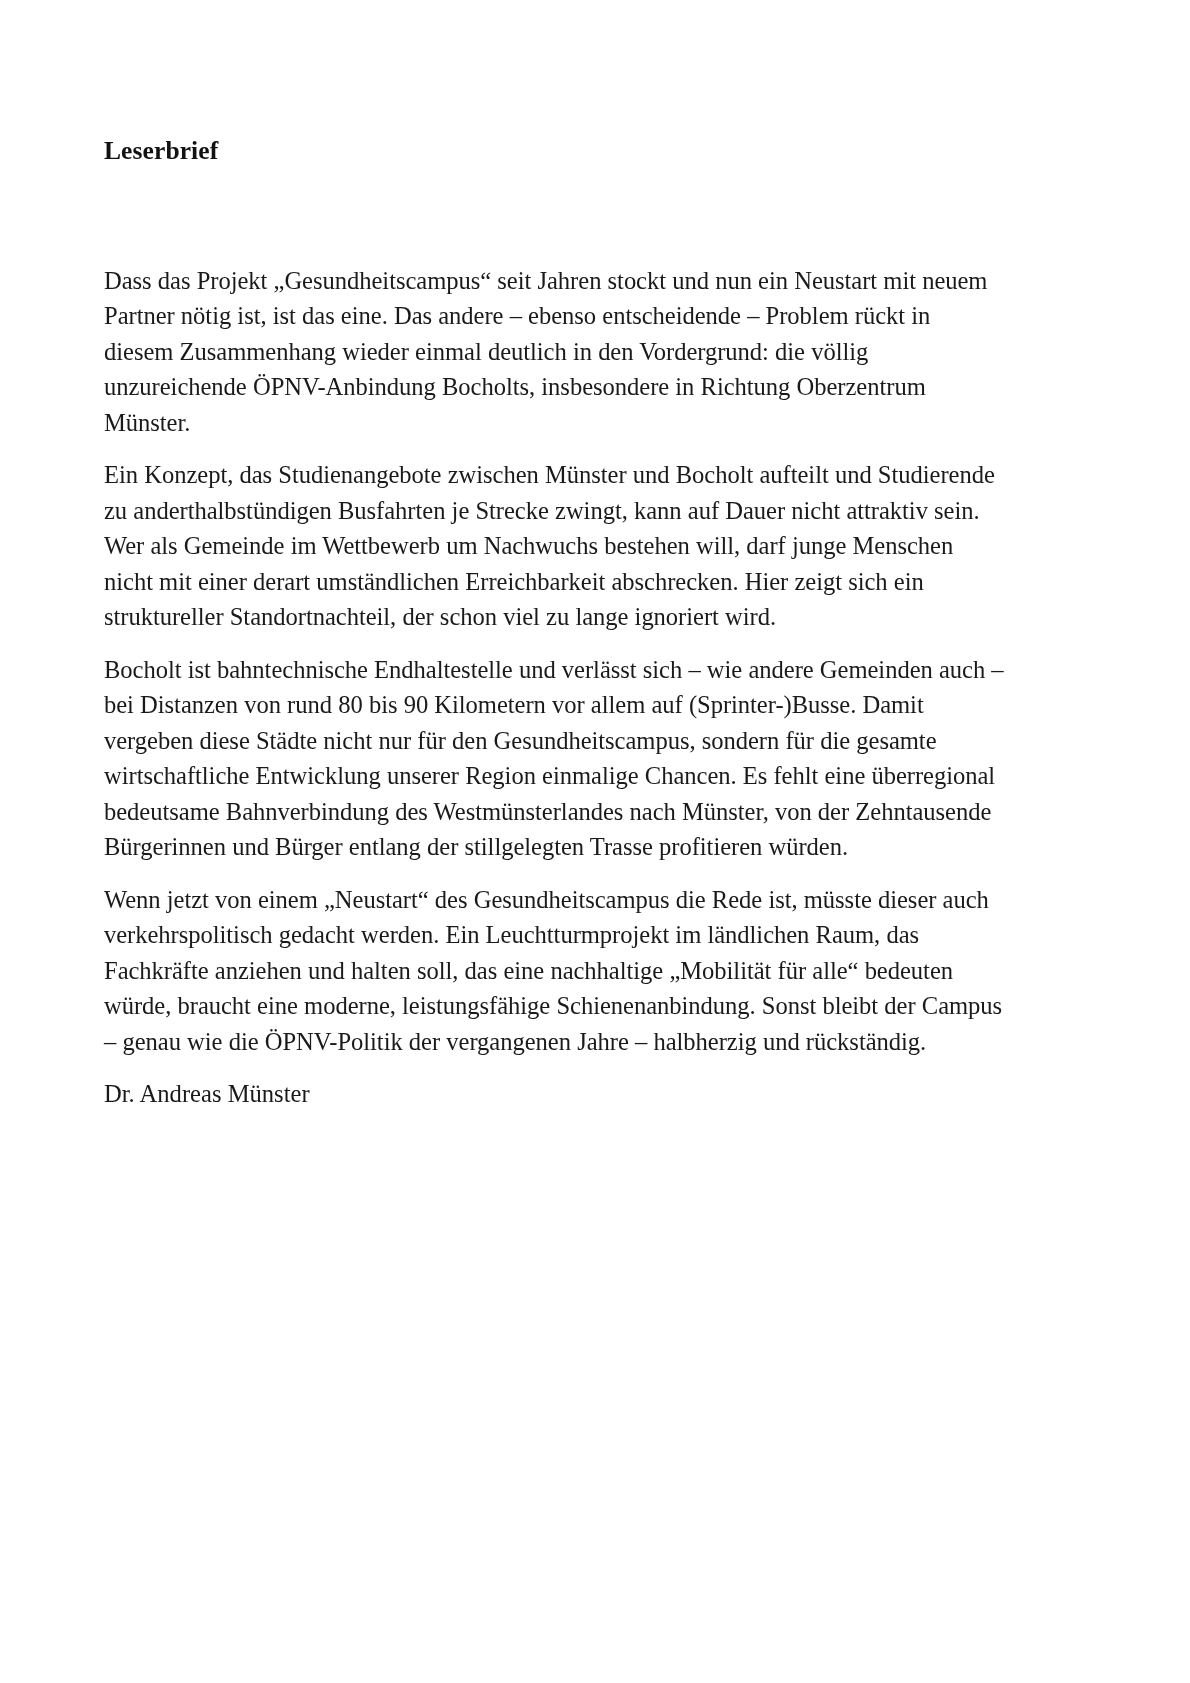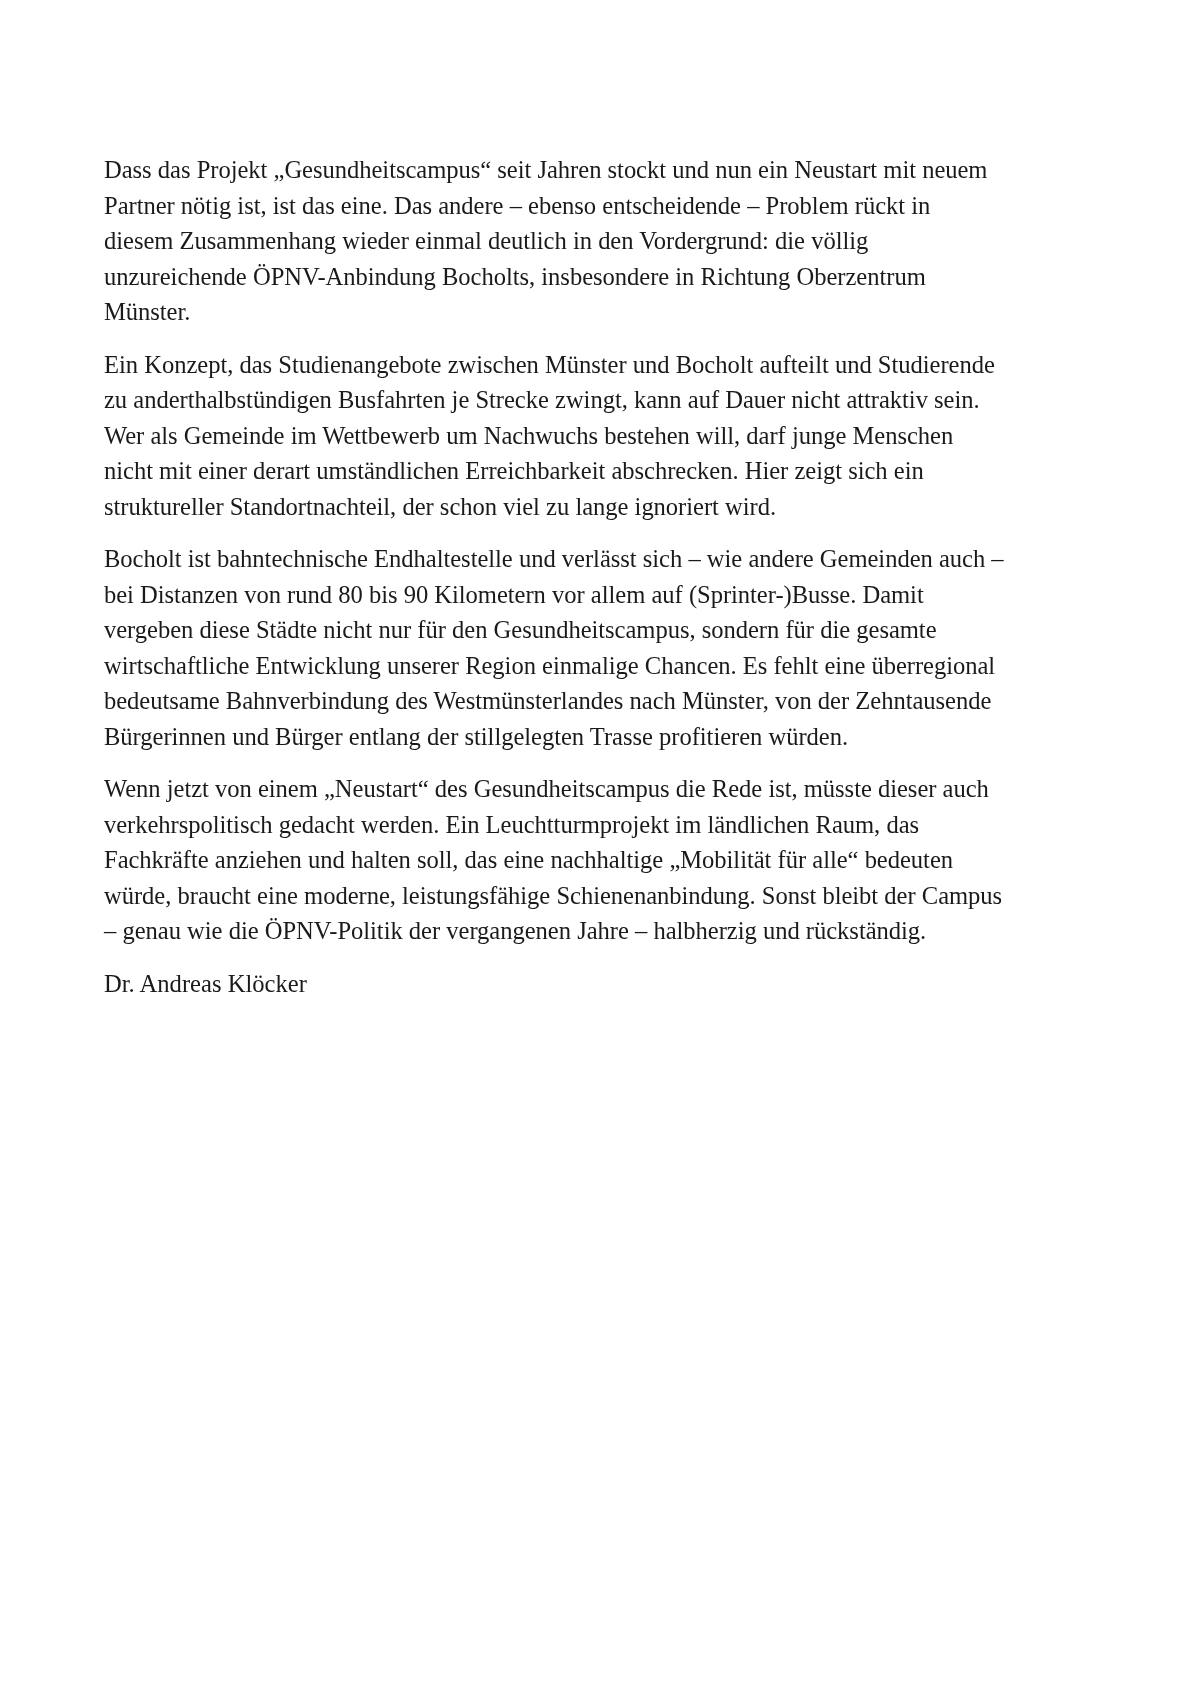--- a/index.html
+++ b/index.html
@@ -56,25 +56,26 @@
     color: #1a1a1a;
     margin: 0;
   }
 </style>
 </head>
 <body>
 
 <div class="page">
   <div class="content">
 
+    <h1 class="doc-title">Leserbrief</h1>
 
     <p class="para">Dass das Projekt „Gesundheitscampus“ seit Jahren stockt und nun ein Neustart mit neuem Partner nötig ist, ist das eine. Das andere – ebenso entscheidende – Problem rückt in diesem Zusammenhang wieder einmal deutlich in den Vordergrund: die völlig unzureichende ÖPNV-Anbindung Bocholts, insbesondere in Richtung Oberzentrum Münster.</p>
 
     <p class="para">Ein Konzept, das Studienangebote zwischen Münster und Bocholt aufteilt und Studierende zu anderthalbstündigen Busfahrten je Strecke zwingt, kann auf Dauer nicht attraktiv sein. Wer als Gemeinde im Wettbewerb um Nachwuchs bestehen will, darf junge Menschen nicht mit einer derart umständlichen Erreichbarkeit abschrecken. Hier zeigt sich ein struktureller Standortnachteil, der schon viel zu lange ignoriert wird.</p>
 
     <p class="para">Bocholt ist bahntechnische Endhaltestelle und verlässt sich – wie andere Gemeinden auch – bei Distanzen von rund 80 bis 90 Kilometern vor allem auf (Sprinter-)Busse. Damit vergeben diese Städte nicht nur für den Gesundheitscampus, sondern für die gesamte wirtschaftliche Entwicklung unserer Region einmalige Chancen. Es fehlt eine überregional bedeutsame Bahnverbindung des Westmünsterlandes nach Münster, von der Zehntausende Bürgerinnen und Bürger entlang der stillgelegten Trasse profitieren würden.</p>
 
     <p class="para">Wenn jetzt von einem „Neustart“ des Gesundheitscampus die Rede ist, müsste dieser auch verkehrspolitisch gedacht werden. Ein Leuchtturmprojekt im ländlichen Raum, das Fachkräfte anziehen und halten soll, das eine nachhaltige „Mobilität für alle“ bedeuten würde, braucht eine moderne, leistungsfähige Schienenanbindung. Sonst bleibt der Campus – genau wie die ÖPNV-Politik der vergangenen Jahre – halbherzig und rückständig.</p>
 
-    <p class="signature">Dr. Andreas Klöcker</p>
+    <p class="signature">Dr. Andreas Münster</p>
 
   </div>
 </div>
 
 </body></html>

